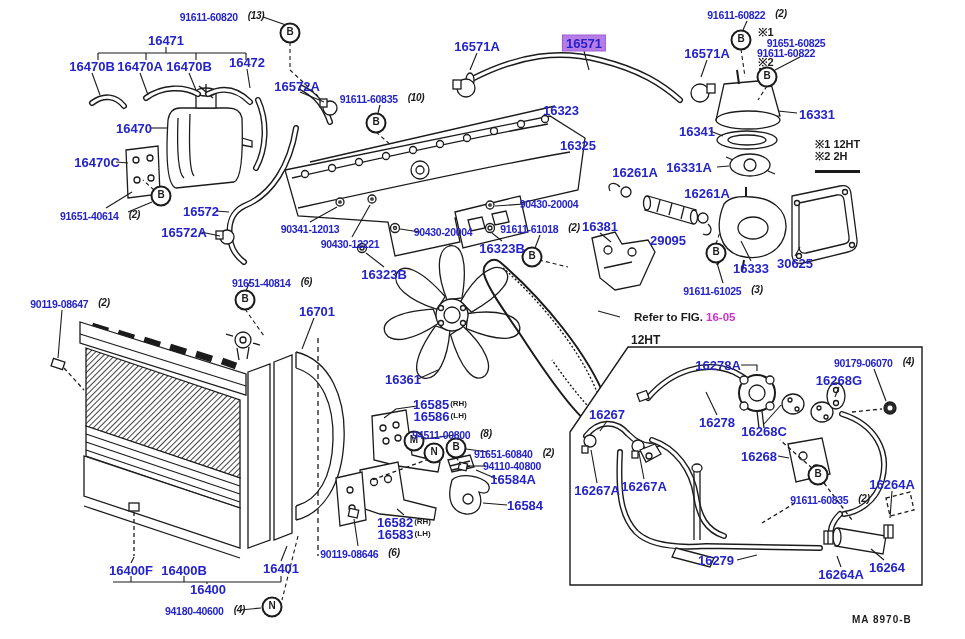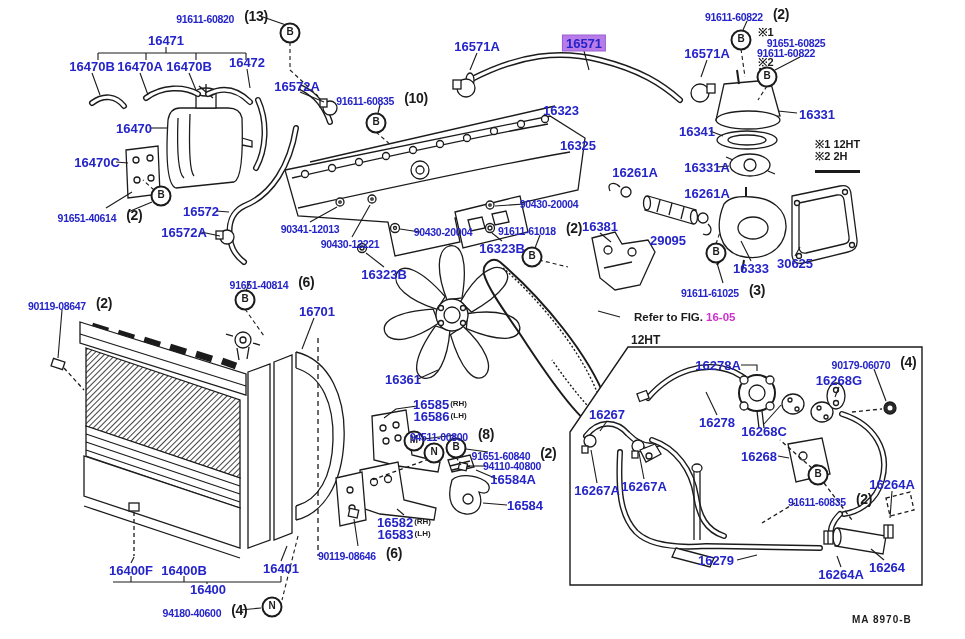--- a/index.html
+++ b/index.html
@@ -4,21 +4,21 @@
 <style>
   :root{ --blue:#2424c8; --ink:#1b1b1b; --mag:#cc33cc; --hl:#b77ce8; }
   html,body{margin:0;padding:0;background:#fff;}
   #stage{position:relative;width:965px;height:639px;background:#fff;overflow:hidden;
          font-family:"Liberation Sans", sans-serif;}
   svg{position:absolute;left:0;top:0;}
   .co{position:absolute;transform:translate(-50%,-50%);white-space:nowrap;font-weight:bold;z-index:5;}
   .co.part{font-size:13px;color:var(--blue);letter-spacing:0px;}
   .co.num{font-size:10.5px;color:var(--blue);letter-spacing:-0.3px;}
   .co.note{font-size:11px;color:var(--ink);}
-  .co .qty{font-size:14px;color:var(--ink);margin-left:10px;vertical-align:2px;}
+  .co .qty{font-size:10px;color:var(--ink);margin-left:10px;vertical-align:2px;font-style:italic;}
   .co .side{font-size:8px;color:var(--ink);margin-left:1px;vertical-align:3px;}
   .co.hl{background:var(--hl);padding:0 3px;box-shadow:0 0 0 1px #9a5fd8;}
   .fast{position:absolute;width:17px;height:17px;border:2px solid var(--ink);border-radius:50%;
         background:#fff;color:var(--ink);font:bold 10px/13px "Liberation Sans",sans-serif;
         text-align:center;transform:translate(-50%,-50%);z-index:4;}
   #note-block{position:absolute;left:815px;top:138px;z-index:5;color:var(--ink);
         font-weight:bold;font-size:11px;line-height:12px;border-bottom:3px solid var(--ink);padding-bottom:8px;}
   #refer{position:absolute;left:622px;top:311px;z-index:5;font-weight:bold;font-size:11.5px;color:var(--ink);padding-left:12px;}
   #refer .fig{color:var(--mag);margin-left:3px;}
   #inset-title{position:absolute;left:631px;top:333px;z-index:5;font-weight:bold;font-size:12px;color:var(--ink);}
@@ -417,21 +417,21 @@
       <div class="co part hl" style="left: 584px; top: 43px;"><span>16571</span></div>
       <div class="co part" style="left: 707px; top: 53px;"><span>16571A</span></div>
       <div class="co part" style="left: 817px; top: 114px;"><span>16331</span></div>
       <div class="co part" style="left: 697px; top: 131px;"><span>16341</span></div>
       <div class="co part" style="left: 134px; top: 128px;"><span>16470</span></div>
       <div class="co part" style="left: 97px; top: 162px;"><span>16470C</span></div>
       <div class="co part" style="left: 201px; top: 211px;"><span>16572</span></div>
       <div class="co part" style="left: 184px; top: 232px;"><span>16572A</span></div>
       <div class="co part" style="left: 561px; top: 110px;"><span>16323</span></div>
       <div class="co part" style="left: 578px; top: 145px;"><span>16325</span></div>
-      <div class="co part" style="left: 707px; top: 167px; text-align: right;"><span>16331A</span></div>
+      <div class="co part" style="left: 689px; top: 167px; text-align: right;"><span>16331A</span></div>
       <div class="co part" style="left: 635px; top: 172px;"><span>16261A</span></div>
       <div class="co part" style="left: 707px; top: 193px;"><span>16261A</span></div>
       <div class="co part" style="left: 668px; top: 240px;"><span>29095</span></div>
       <div class="co part" style="left: 751px; top: 268px;"><span>16333</span></div>
       <div class="co part" style="left: 795px; top: 263px;"><span>30625</span></div>
       <div class="co part" style="left: 384px; top: 274px;"><span>16323B</span></div>
       <div class="co part" style="left: 502px; top: 248px;"><span>16323B</span></div>
       <div class="co part" style="left: 600px; top: 226px;"><span>16381</span></div>
       <div class="co part" style="left: 317px; top: 311px;"><span>16701</span></div>
       <div class="co part" style="left: 403px; top: 379px;"><span>16361</span></div>

